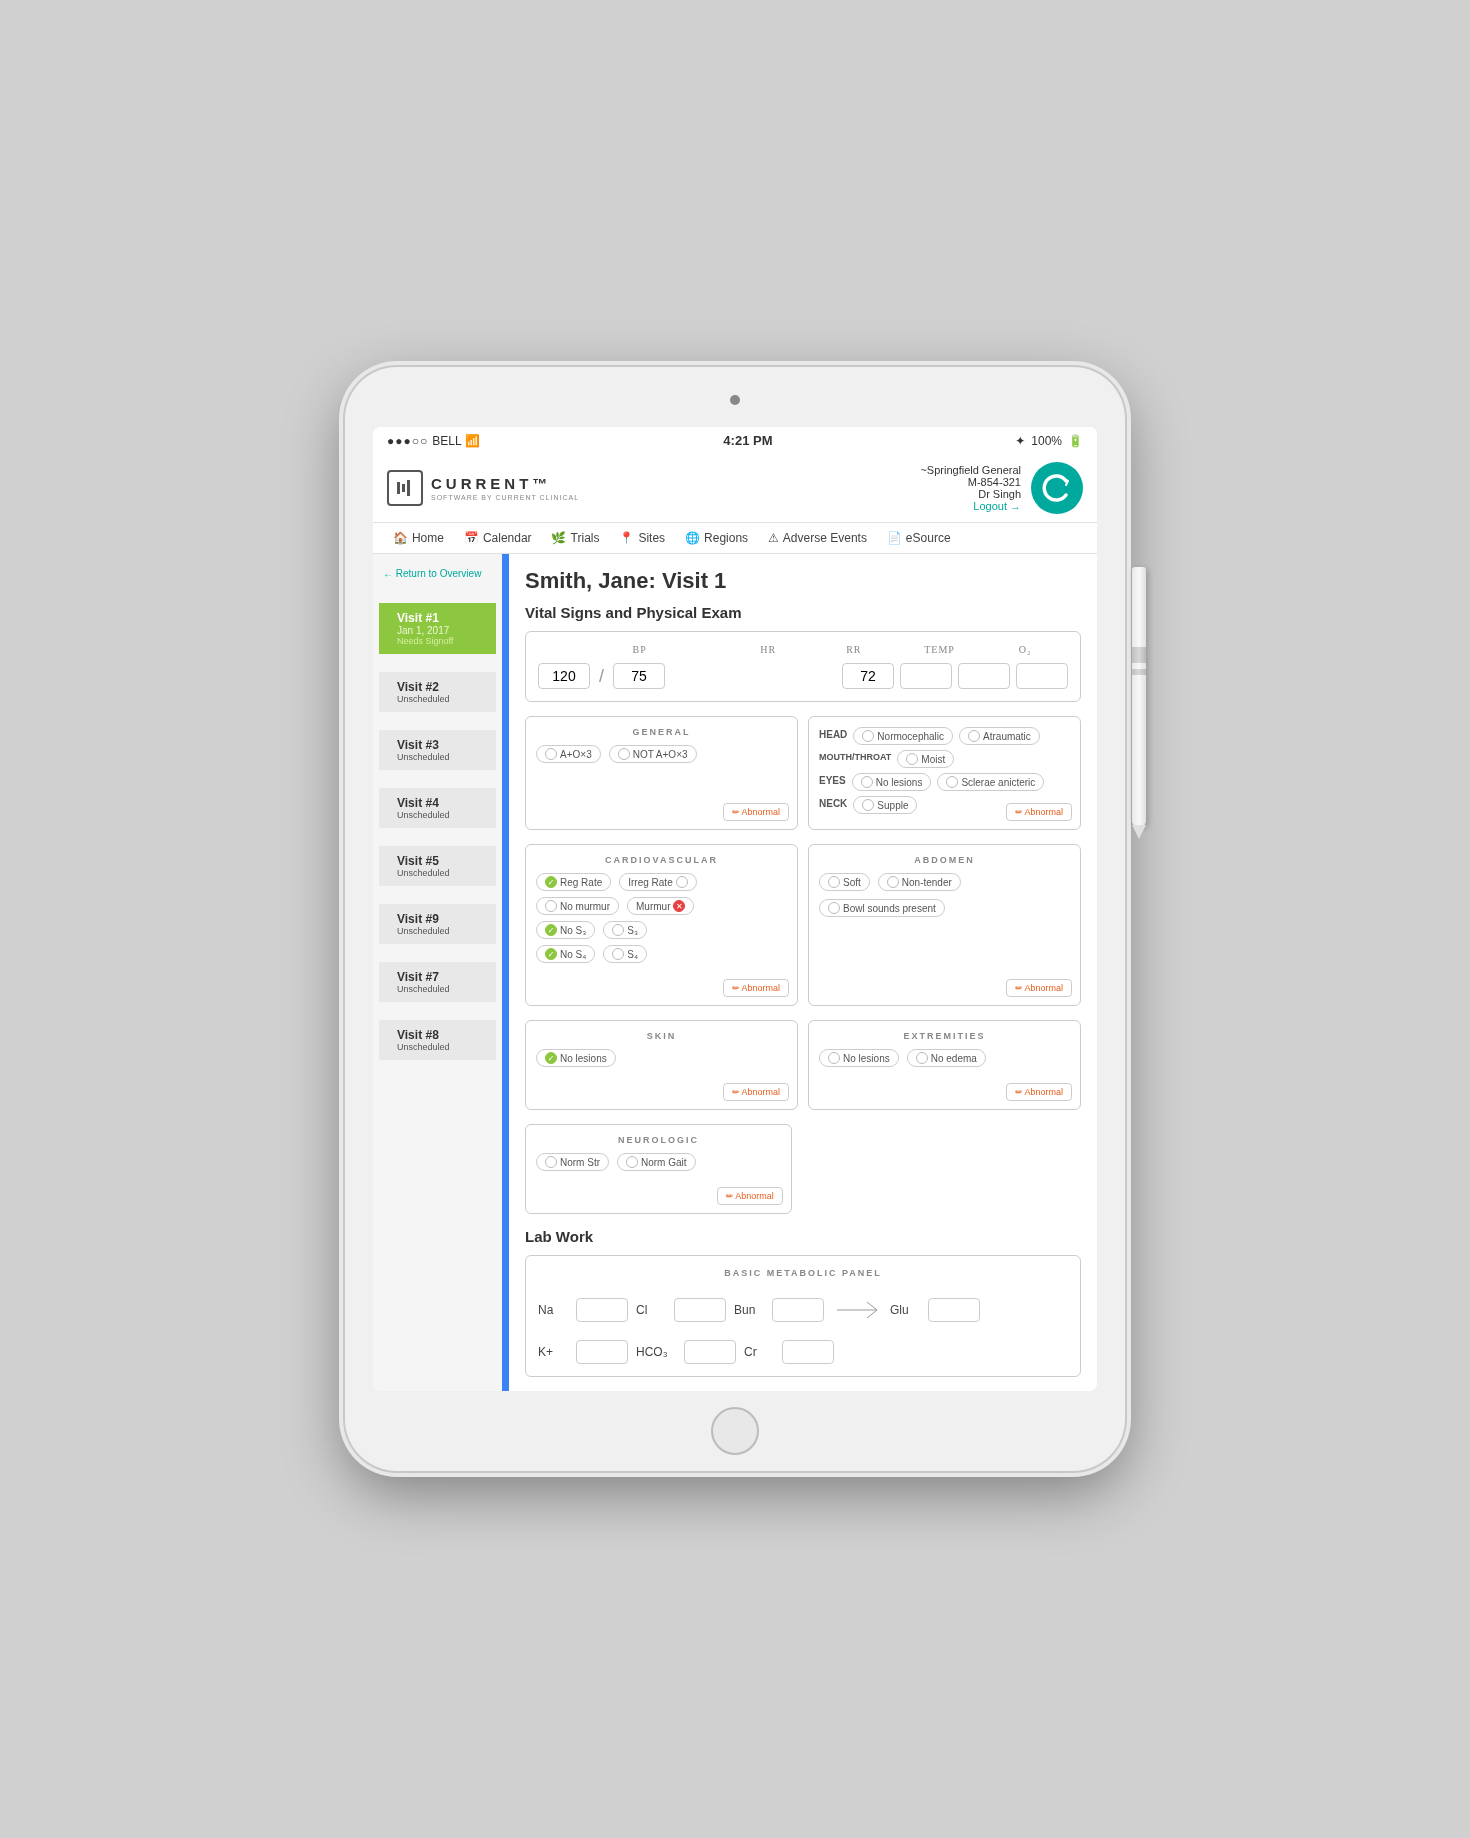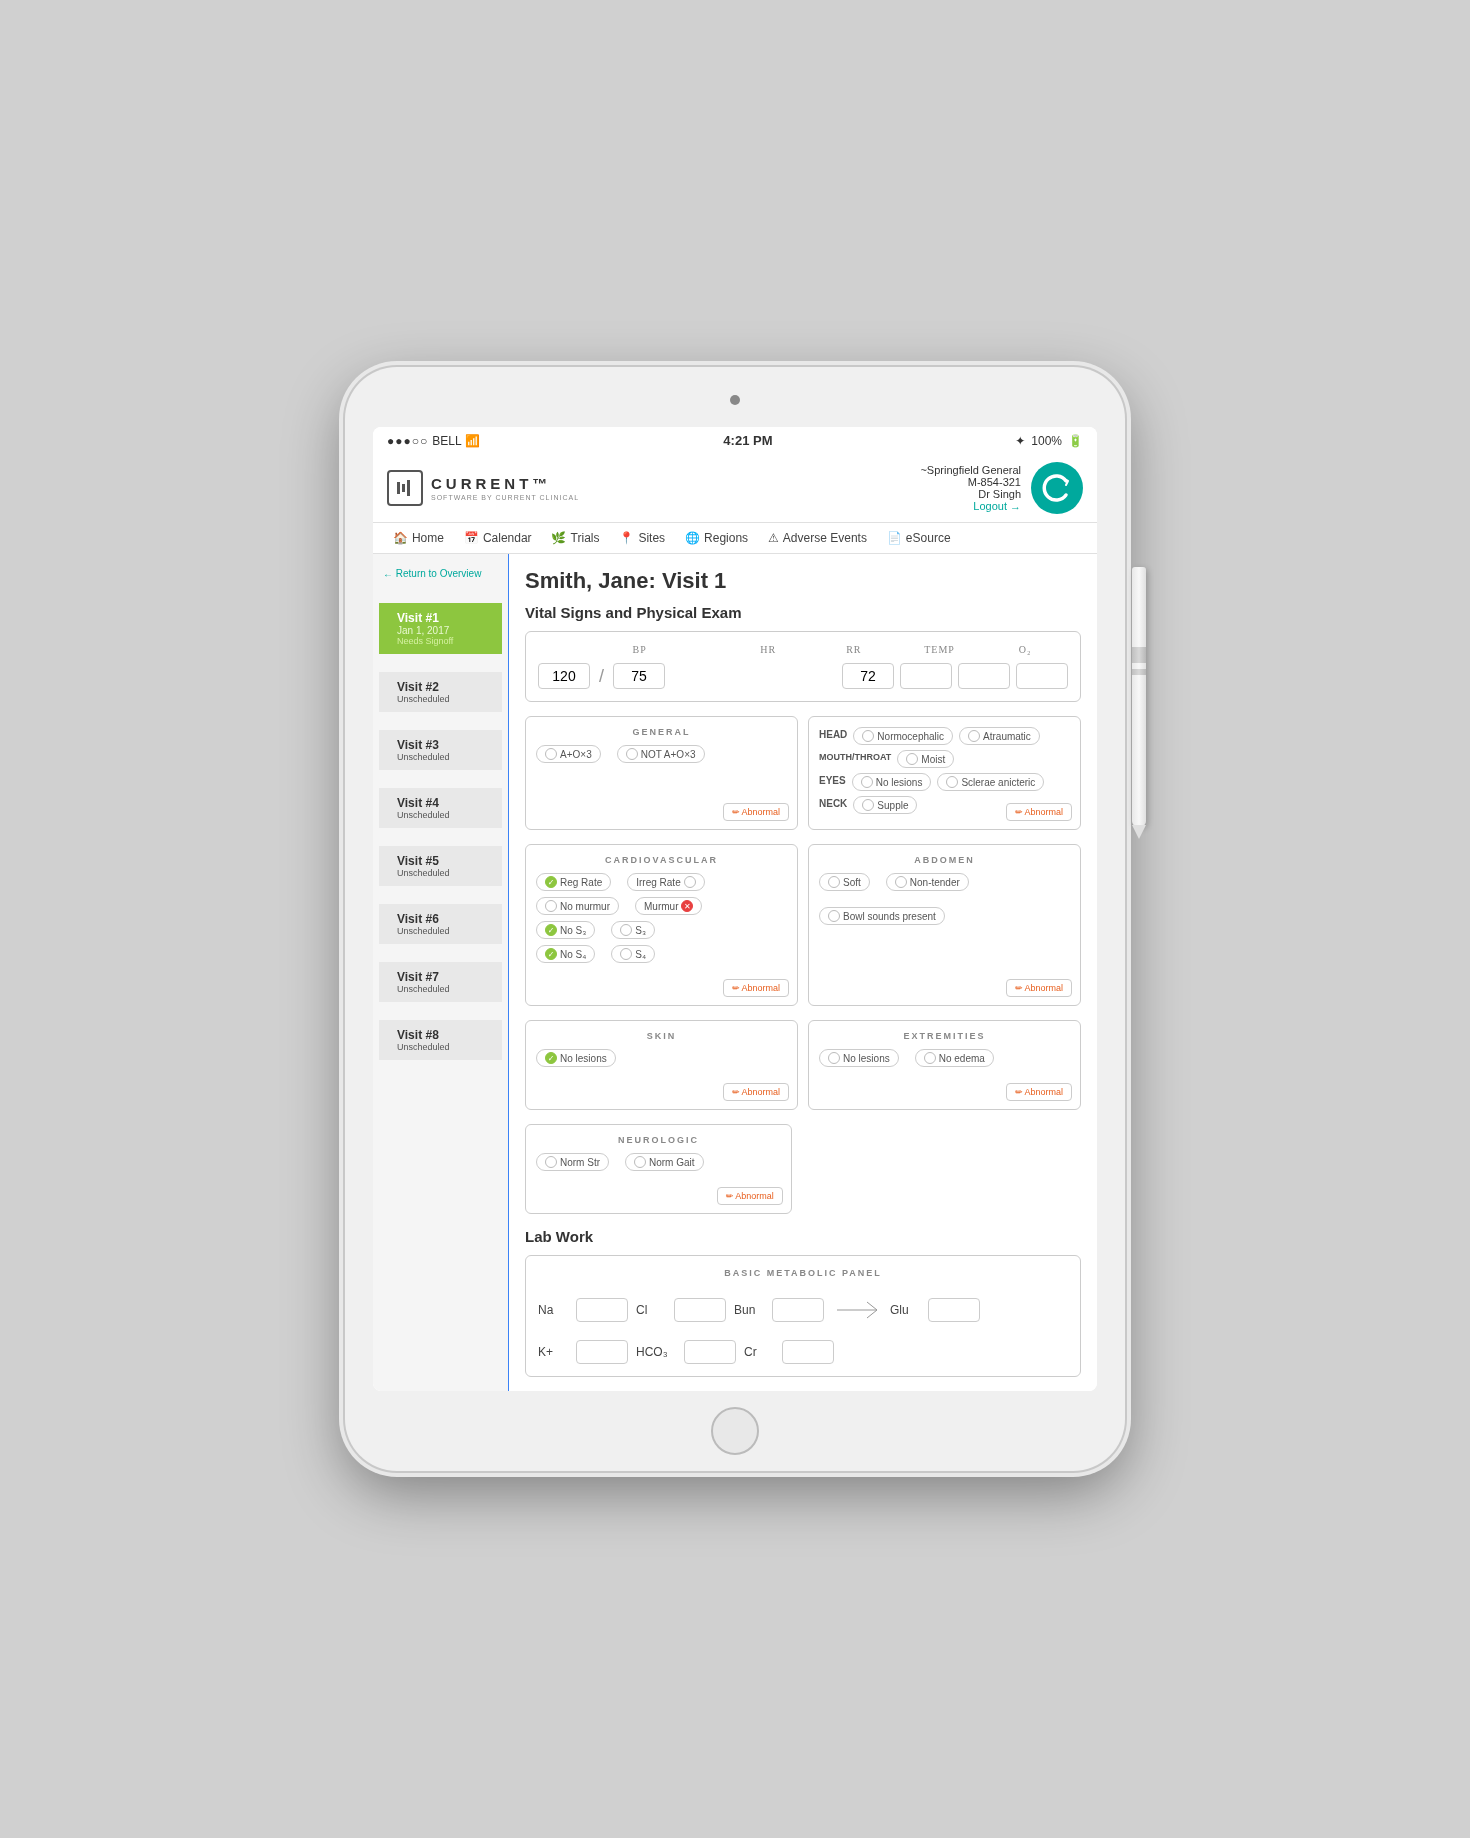--- a/index.html
+++ b/index.html
@@ -136,21 +136,21 @@
     .main-layout {
       display: flex;
       height: calc(100% - 130px);
     }
 
     
     .sidebar {
       width: 136px;
       min-width: 136px;
       background: #f5f5f5;
-      border-right: 1px solid #3b82f6;
+      border-right: 7px solid #3b82f6;
       padding: 8px 0;
     }
     .return-link {
       font-size: 10px;
       color: #00a99d;
       padding: 6px 10px;
       display: flex;
       align-items: center;
       gap: 4px;
       cursor: pointer;
@@ -263,21 +263,21 @@
       font-size: 9px;
       letter-spacing: 2px;
       color: #888;
       text-align: center;
       margin-bottom: 8px;
       font-weight: 600;
     }
     .tag-row {
       display: flex;
       flex-wrap: wrap;
-      gap: 16px;
+      gap: 8px;
       margin-bottom: 6px;
       align-items: center;
     }
     .tag {
       display: inline-flex;
       align-items: center;
       gap: 3px;
       border: 1px solid #ccc;
       border-radius: 12px;
       padding: 2px 8px;
@@ -500,21 +500,21 @@
         </div>
         <div class="visit-item inactive">
           <div class="visit-label">Visit #4</div>
           <div class="visit-status">Unscheduled</div>
         </div>
         <div class="visit-item inactive">
           <div class="visit-label">Visit #5</div>
           <div class="visit-status">Unscheduled</div>
         </div>
         <div class="visit-item inactive">
-          <div class="visit-label">Visit #6</div>
+          <div class="visit-label">Visit #9</div>
           <div class="visit-status">Unscheduled</div>
         </div>
         <div class="visit-item inactive">
           <div class="visit-label">Visit #7</div>
           <div class="visit-status">Unscheduled</div>
         </div>
         <div class="visit-item inactive">
           <div class="visit-label">Visit #8</div>
           <div class="visit-status">Unscheduled</div>
         </div>

